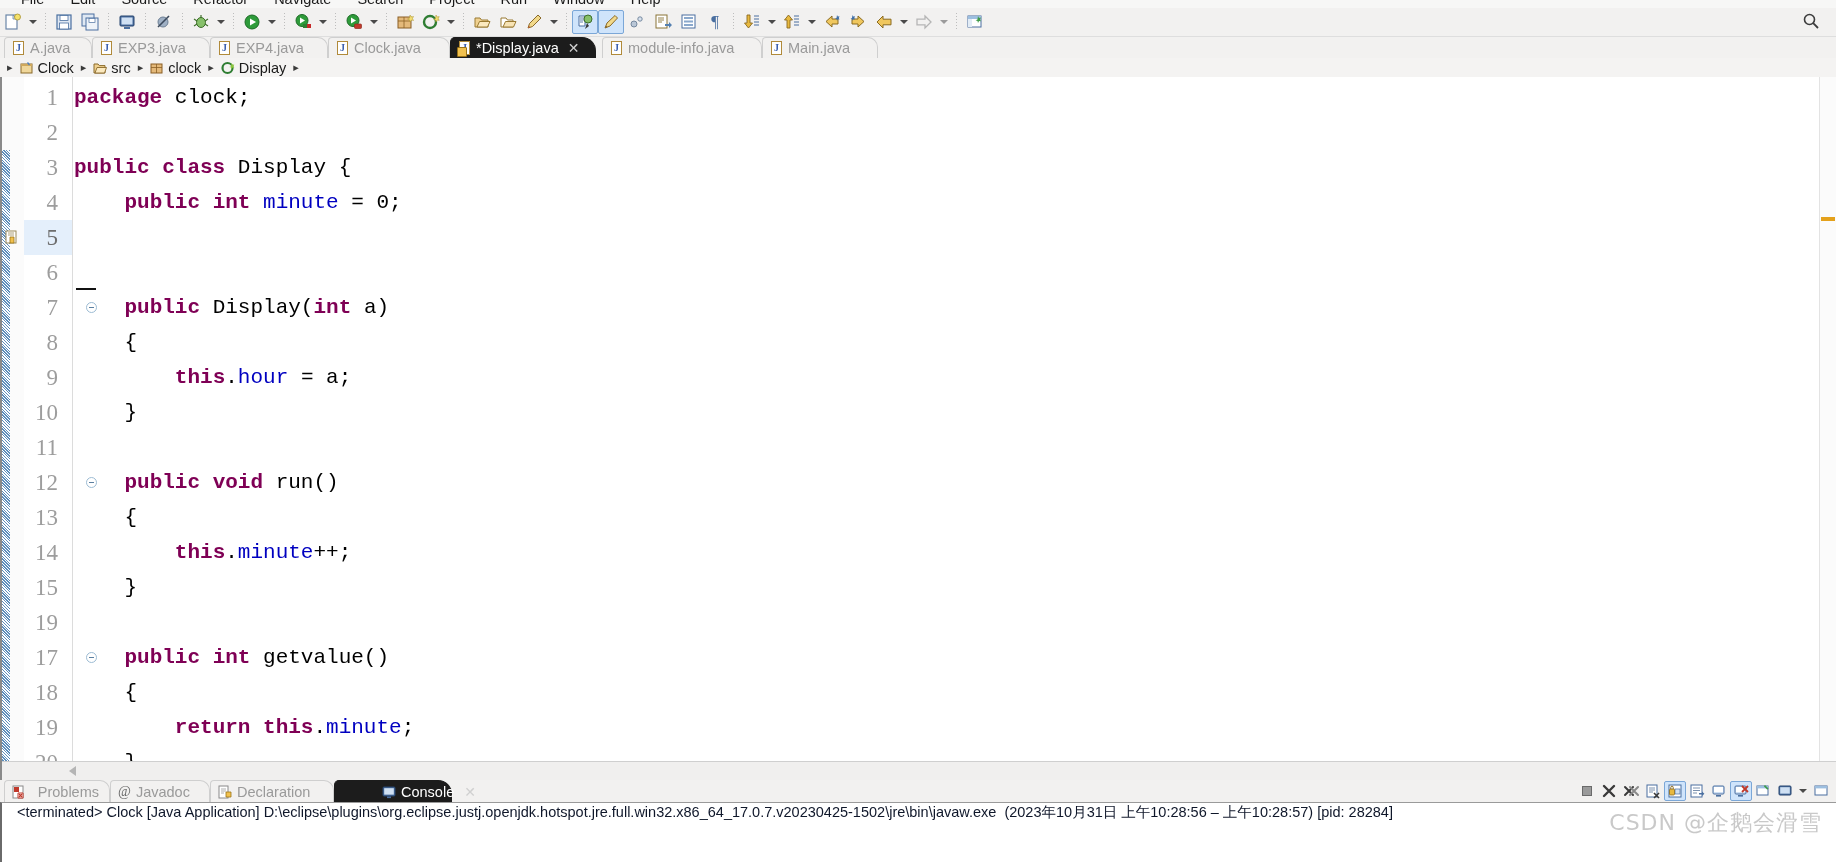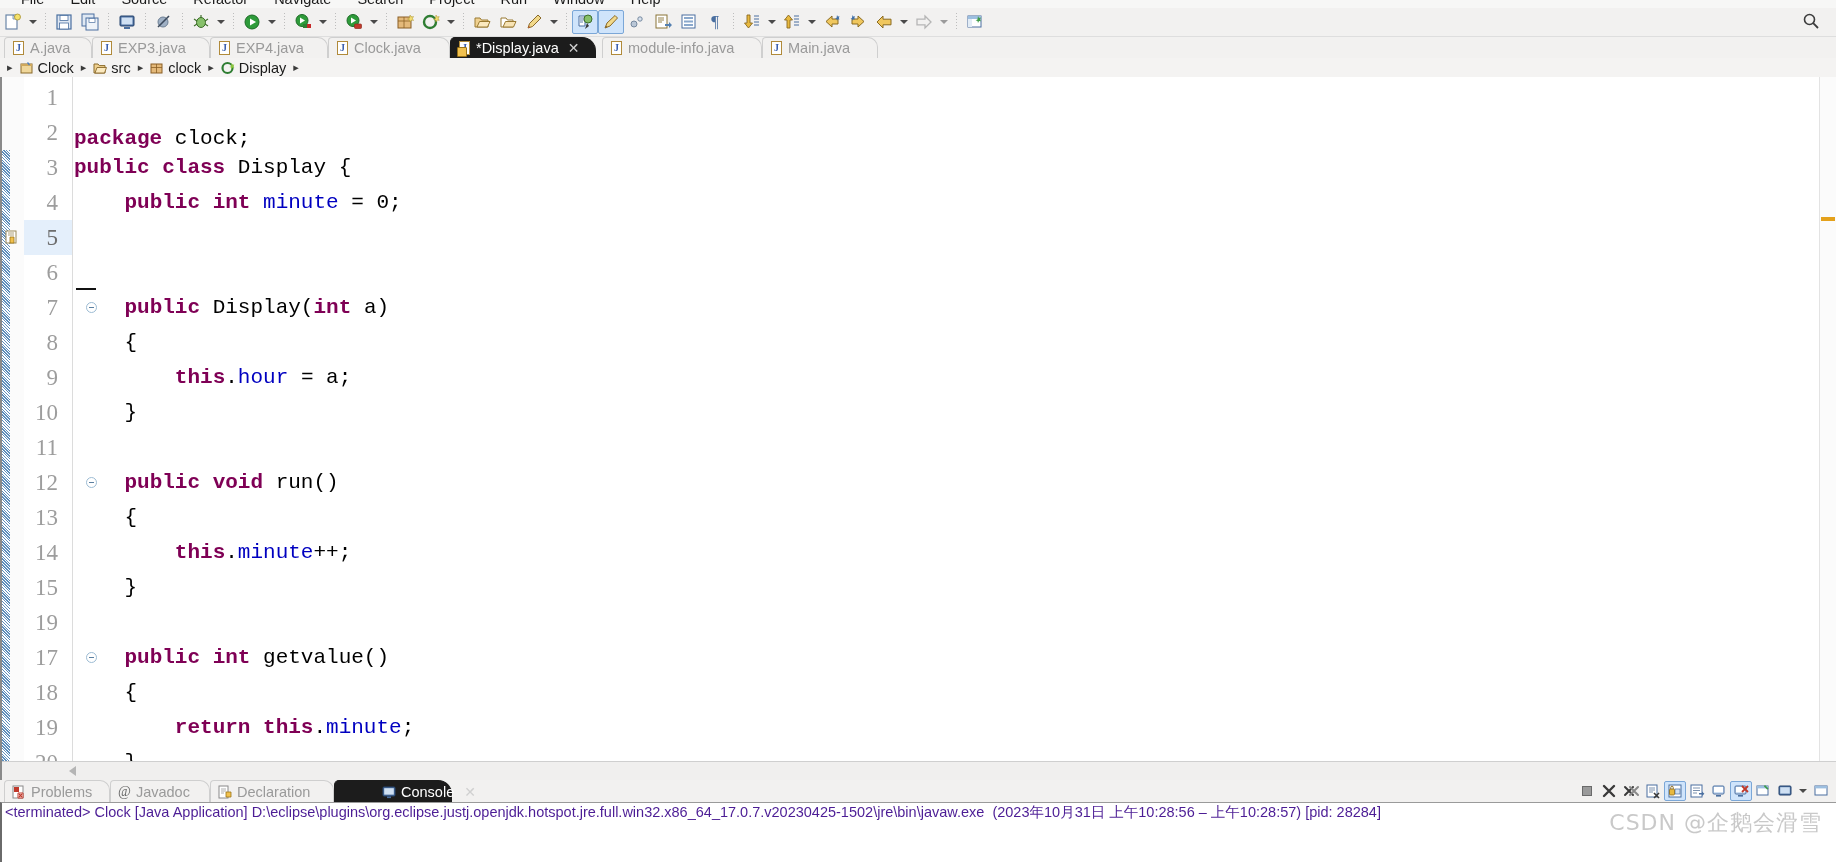--- a/index.html
+++ b/index.html
@@ -160,22 +160,22 @@
   .bToolbar{position:absolute;right:4px;top:0;height:22px;display:flex;align-items:center;}
   .bToolbar .tbicon{width:22px;height:20px;}
   .bToolbar .tbicon.sel{background:#cfe4fb;border:1px solid #7ba7d7;}
 
   .consoleBody{
     position:absolute;left:0;top:22px;width:1836px;height:60px;background:#ffffff;
     border-top:1px solid #9a9a9a;border-left:2px solid #6a6a6a;box-sizing:border-box;
     overflow:hidden;
   }
   .cline{
-    font-family:"Liberation Sans",sans-serif;font-size:14.5px;color:#4c1d95;
-    line-height:19px;white-space:pre;padding-left:3px;
+    font-family:"Liberation Sans",sans-serif;font-size:14.5px;color:#0f172a;
+    line-height:19px;white-space:pre;padding-left:3px;margin-left:12px;
   }
   .cline.out{font-family:"Liberation Mono",monospace;font-size:16px;}
 
   .watermark{
     position:absolute;right:14px;top:28px;
     font-size:22px;color:#c9c9c9;letter-spacing:1px;
     font-family:"DejaVu Sans",sans-serif;
     pointer-events:none;
   }
 </style>
@@ -572,21 +572,21 @@
         </div>
         <div class="lrow" style="position: absolute; top: 633px; left: 0px; right: 0px;">
           <span class="lnum">19</span>
         </div>
         <div class="lrow" style="position: absolute; top: 668px; left: 0px; right: 0px;">
           <span class="lnum">20</span>
         </div>
         <div class="foldline" style="top: 211px;"></div>
       </div>
     <div class="code" id="codearea">
-        <div class="lrow" style="position: absolute; top: 3px; left: 0px; right: 0px; margin-top: 41px;">
+        <div class="lrow" style="position: absolute; top: 3px; left: 0px; right: 0px;">
           <span class="ltext"><span class="kw">package</span><span class="pln"> clock;</span></span>
         </div>
         <div class="lrow" style="position: absolute; top: 38px; left: 0px; right: 0px;">
           <span class="ltext"></span>
         </div>
         <div class="lrow" style="position: absolute; top: 73px; left: 0px; right: 0px;">
           <span class="ltext"><span class="kw">public class</span><span class="pln"> Display {</span></span>
         </div>
         <div class="lrow" style="position: absolute; top: 108px; left: 0px; right: 0px;">
           <span class="ltext"><span class="pln">    </span><span class="kw">public int</span><span class="pln"> </span><span class="fld">minute</span><span class="pln"> = 0;</span></span>
@@ -640,21 +640,21 @@
     <div class="ovruler">
       <div class="ovmark" style="top:140px"></div>
     </div>
     <div class="hscroll">
       <span class="hsarrow"></span>
     </div>
   </div>
 
   <div class="bottom">
     <div class="btabs" id="btabs">
-      <div class="btab" style="left: 4px; width: 106px;">
+      <div class="btab" style="left: 4px; width: 106px; justify-content: space-between;">
           <span style="display: inline-flex;">
             <svg width="14" height="14" viewBox="0 0 14 14">
               <rect x="1" y="1" width="10" height="12" fill="#fff" stroke="#8a8a8a" stroke-width="1"></rect>
               <rect x="2" y="2" width="5" height="5" fill="#c0392b"></rect>
               <path d="M6 8 l5 0 0 5 -5 0z" fill="#fff" stroke="#c0392b" stroke-width="1"></path>
               <path d="M7 9 L10 12 M10 9 L7 12" stroke="#c0392b" stroke-width="1.2"></path>
             </svg>
           </span>
           <span>Problems</span>
         </div>

